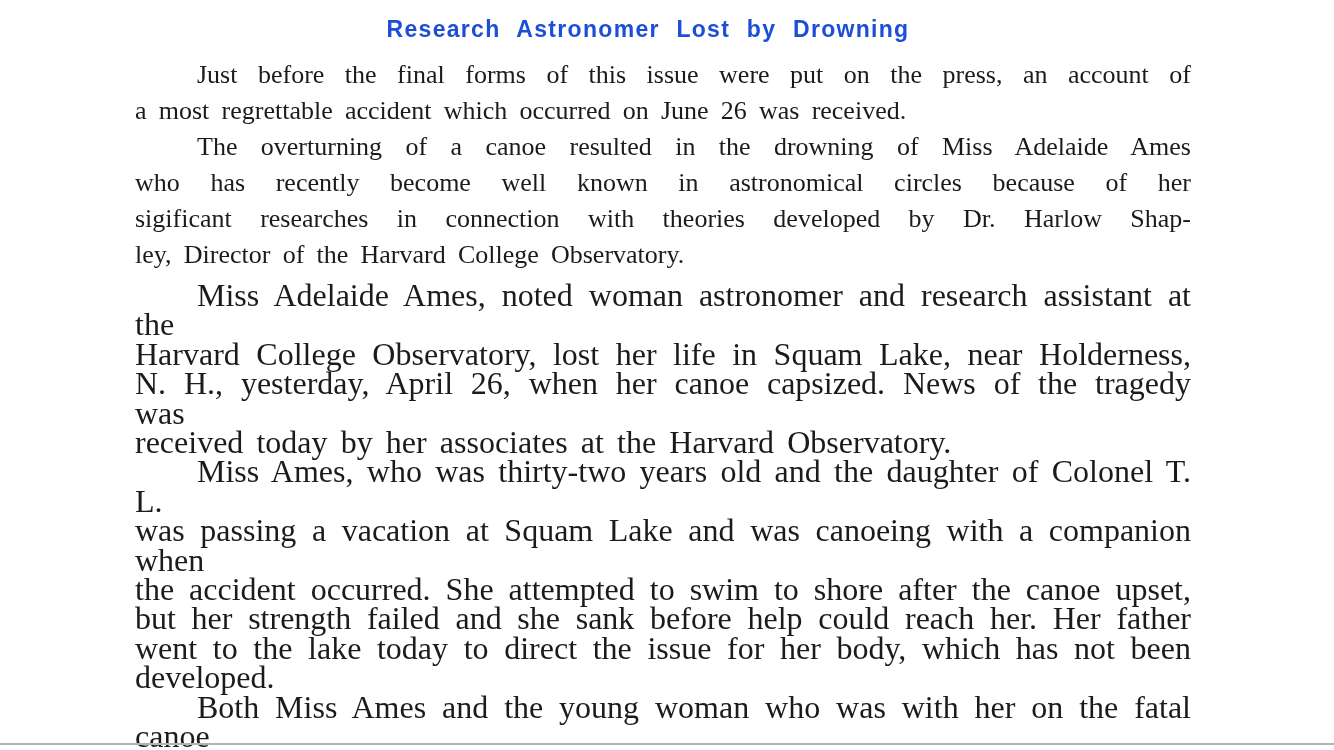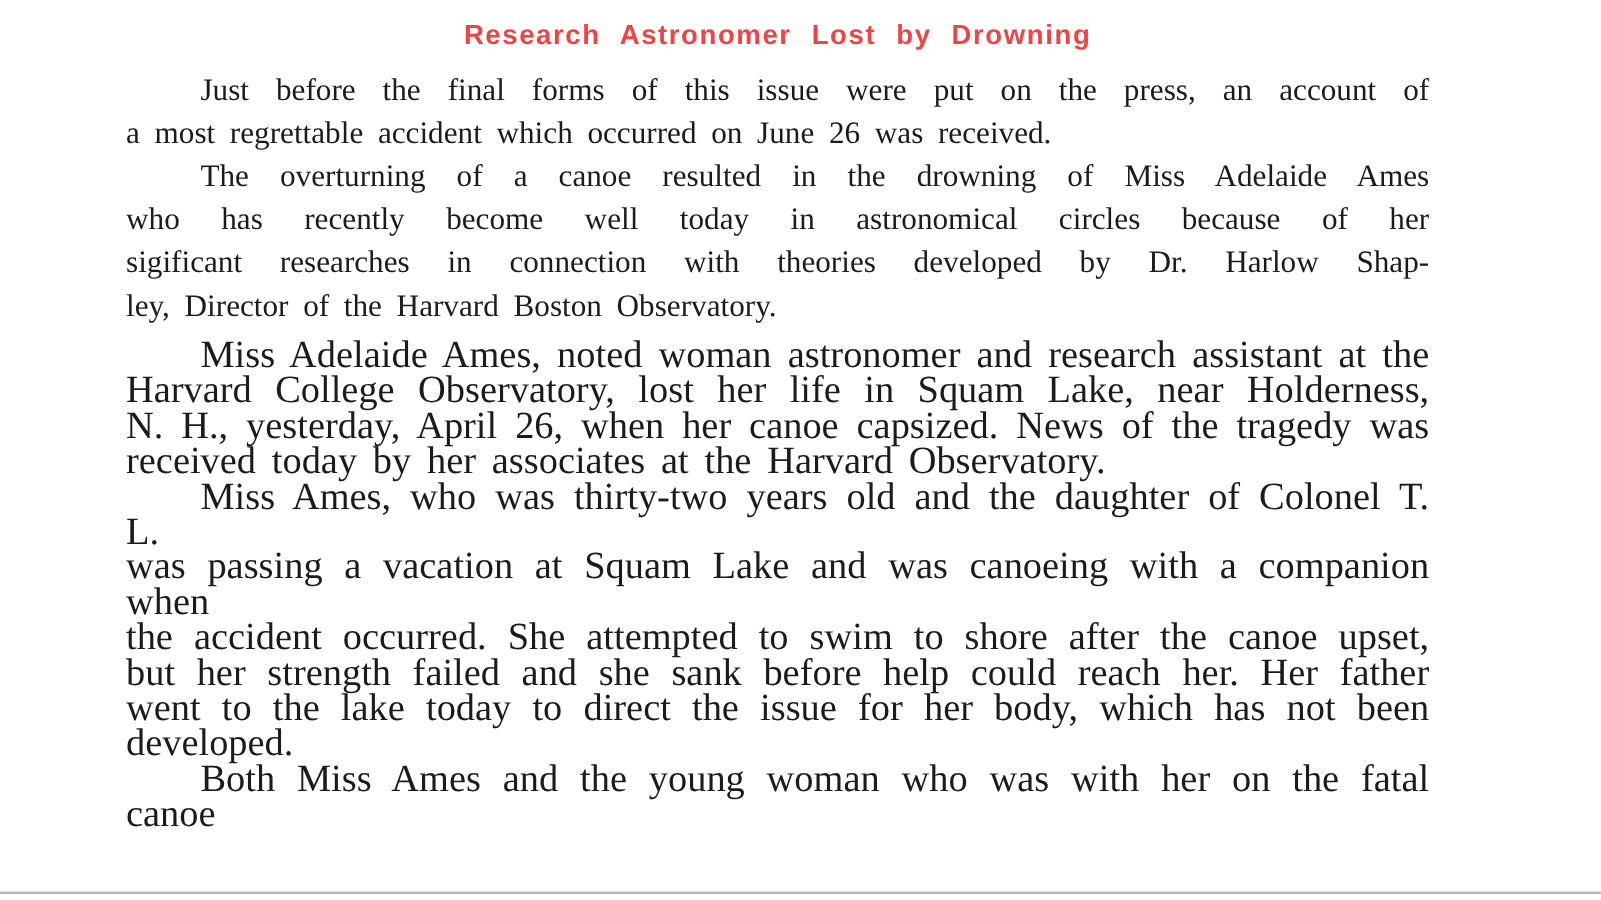--- a/index.html
+++ b/index.html
@@ -22,41 +22,42 @@
     top: 0;
     width: 1086px;
   }
   .heading {
     font-family: "Liberation Sans", sans-serif;
     font-weight: bold;
     font-size: 23px;
     letter-spacing: 1.3px;
     word-spacing: 9px;
     text-align: center;
-    color: #ef4444;
+    color: #1d4ed8;
     margin: 16px 0 0 0;
   }
   .section-main {
     margin-top: 14px;
     font-size: 26px;
     line-height: 36px;
     word-spacing: 0.22em;
   }
   .section-quote {
     margin-top: 8px;
     font-size: 32px;
     line-height: 29.4px;
     word-spacing: 0.16em;
   }
   .paragraph {
     margin: 0;
   }
   .line {
     text-align: justify;
     text-align-last: justify;
+    margin-left: 30px;
   }
   .line:last-child {
     text-align-last: left;
   }
   .line:first-child {
     text-indent: 62px;
   }
   .bottom-rule {
     position: absolute;
     left: 0;
@@ -73,23 +74,23 @@
 
   <div class="heading">Research Astronomer Lost by Drowning</div>
 
   <div class="section-main">
     <div class="paragraph">
         <div class="line">Just before the final forms of this issue were put on the press, an account of</div>
         <div class="line">a most regrettable accident which occurred on June 26 was received.</div>
       </div>
     <div class="paragraph">
         <div class="line">The overturning of a canoe resulted in the drowning of Miss Adelaide Ames</div>
-        <div class="line">who has recently become well today in astronomical circles because of her</div>
+        <div class="line">who has recently become well known in astronomical circles because of her</div>
         <div class="line">sigificant researches in connection with theories developed by Dr. Harlow Shap-</div>
-        <div class="line">ley, Director of the Harvard Boston Observatory.</div>
+        <div class="line">ley, Director of the Harvard College Observatory.</div>
       </div>
   </div>
 
   <div class="section-quote">
     <div class="paragraph">
         <div class="line">Miss Adelaide Ames, noted woman astronomer and research assistant at the</div>
         <div class="line">Harvard College Observatory, lost her life in Squam Lake, near Holderness,</div>
         <div class="line">N. H., yesterday, April 26, when her canoe capsized. News of the tragedy was</div>
         <div class="line">received today by her associates at the Harvard Observatory.</div>
       </div>

